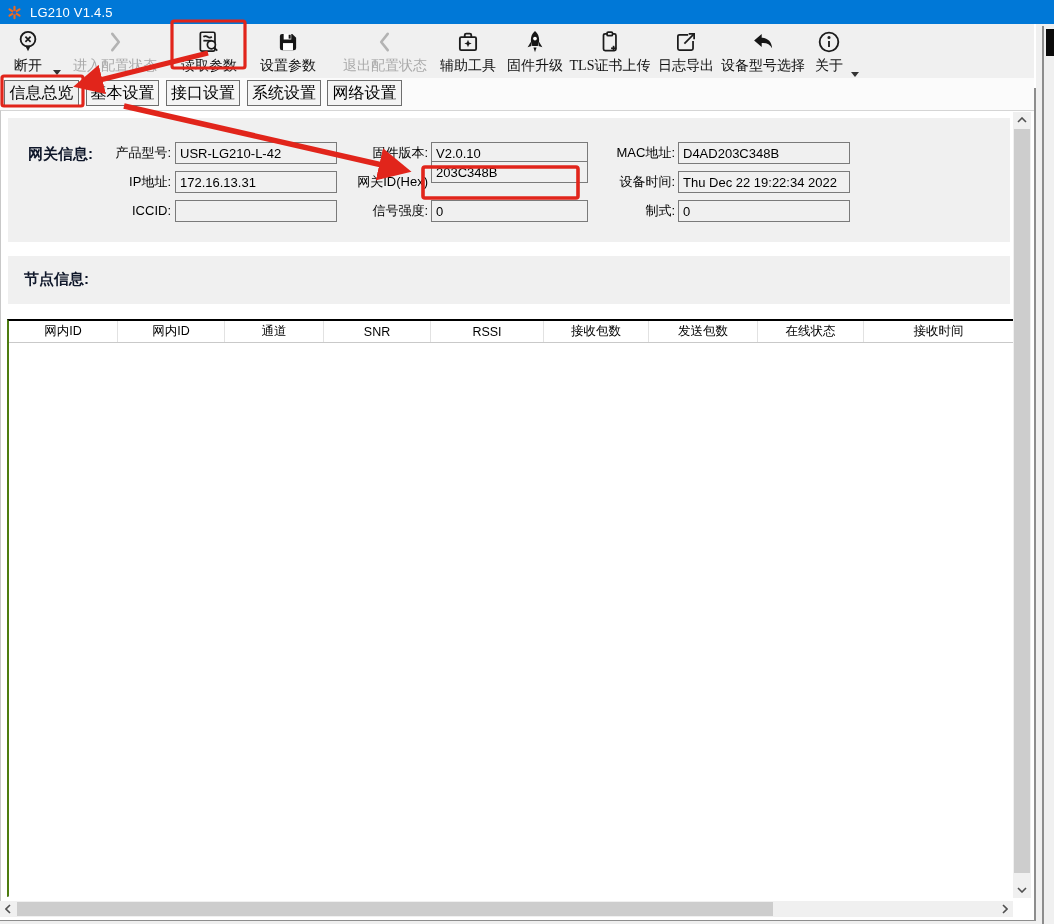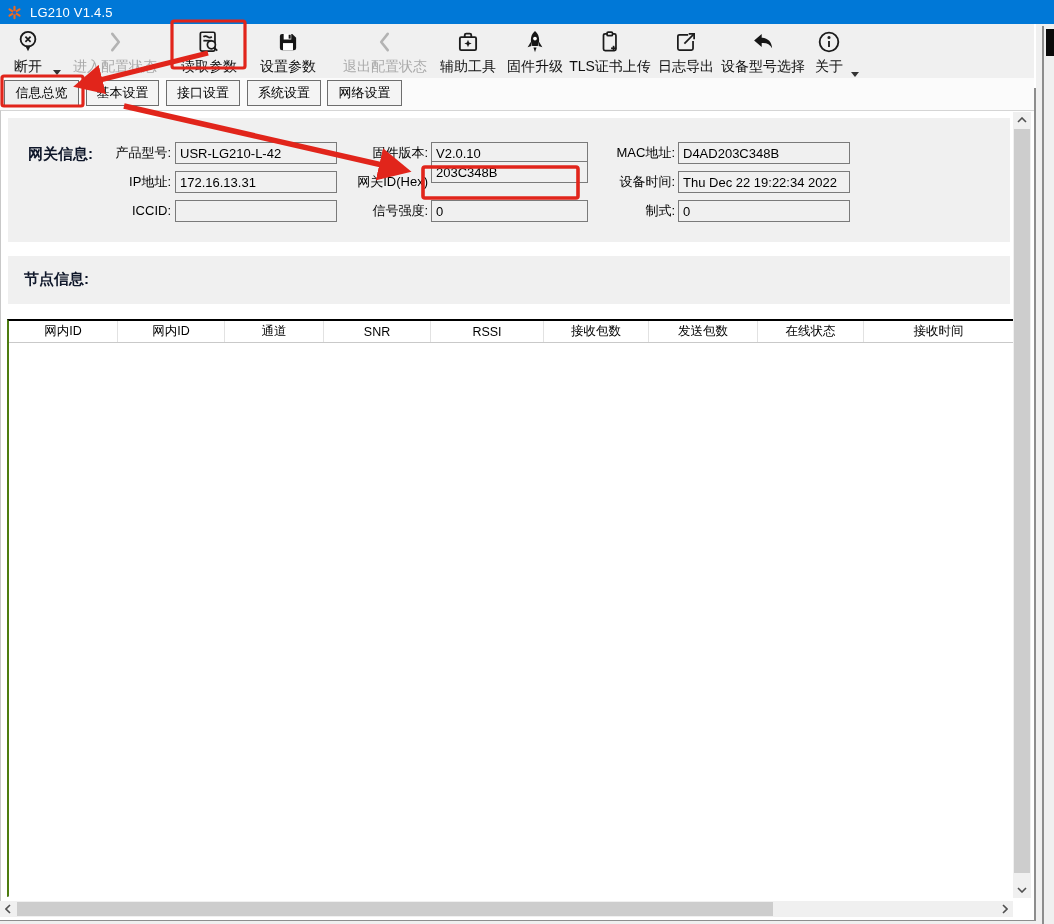--- a/index.html
+++ b/index.html
@@ -8,31 +8,31 @@
     position:relative; overflow:hidden; background:#ffffff;
     font-family:"Liberation Sans","DejaVu Sans",sans-serif;
     -webkit-font-smoothing:antialiased;
   }
   
   .titlebar { position:absolute; left:0; top:0; width:1054px; height:24px;
     background:#0078d7; display:flex; align-items:center; }
   .titlebar .logo { width:15px; height:15px; margin-left:7px; }
   .titlebar .title { color:#ffffff; font-size:13px; margin-left:8px; letter-spacing:0.2px; }
   
-  .toolbar { position:absolute; left:0; top:24px; width:1034px; height:54px; background:#f0f0f0; }
+  .toolbar { position:absolute; left:0; top:24px; width:1034px; height:54px; background:#f0f0f0;font-family:Liberation Serif, serif; }
   .titem { position:absolute; top:3px; display:flex; flex-direction:column; align-items:center; cursor:default; }
   .titem .ticon { height:30px; display:flex; align-items:center; justify-content:center; }
   .titem .tlabel { font-size:14px; color:#111111; white-space:nowrap; line-height:18px; }
   .titem.disabled .tlabel { color:#a9a9a9; }
   .caret { position:absolute; width:0; height:0; border-left:4px solid transparent;
     border-right:4px solid transparent; border-top:5px solid #333; }
   
   .tabbar { position:absolute; left:0; top:78px; width:1034px; height:32px; background:#fbfbfb; }
   .tab { position:absolute; top:2px; height:26px; background:#f4f4f4; border:1px solid #6e6e6e;
-    display:flex; align-items:center; justify-content:center; font-size:13px; color:#000; cursor:default; }
+    display:flex; align-items:center; justify-content:center; font-size:16px; color:#000; cursor:default; }
   .tab.selected { background:#efefef; }
   
   .content { position:absolute; left:0; top:110px; width:1034px; height:791px; background:#ffffff;
     border-top:1px solid #d5d5d5; border-left:1px solid #c8c8c8; }
   .panel { position:absolute; background:#f0f0f0; }
   .section-title { position:absolute; font-size:15px; font-weight:bold; color:#0f172a; }
   .flabel { position:absolute; font-size:13px; color:#000; text-align:right; white-space:nowrap; line-height:22px; }
   .finput { position:absolute; height:22px; background:#f0f0f0; border:1px solid #7a7a7a;
     font-size:13px; color:#000; padding:1px 4px; font-family:"Liberation Sans","DejaVu Sans",sans-serif; }
   

